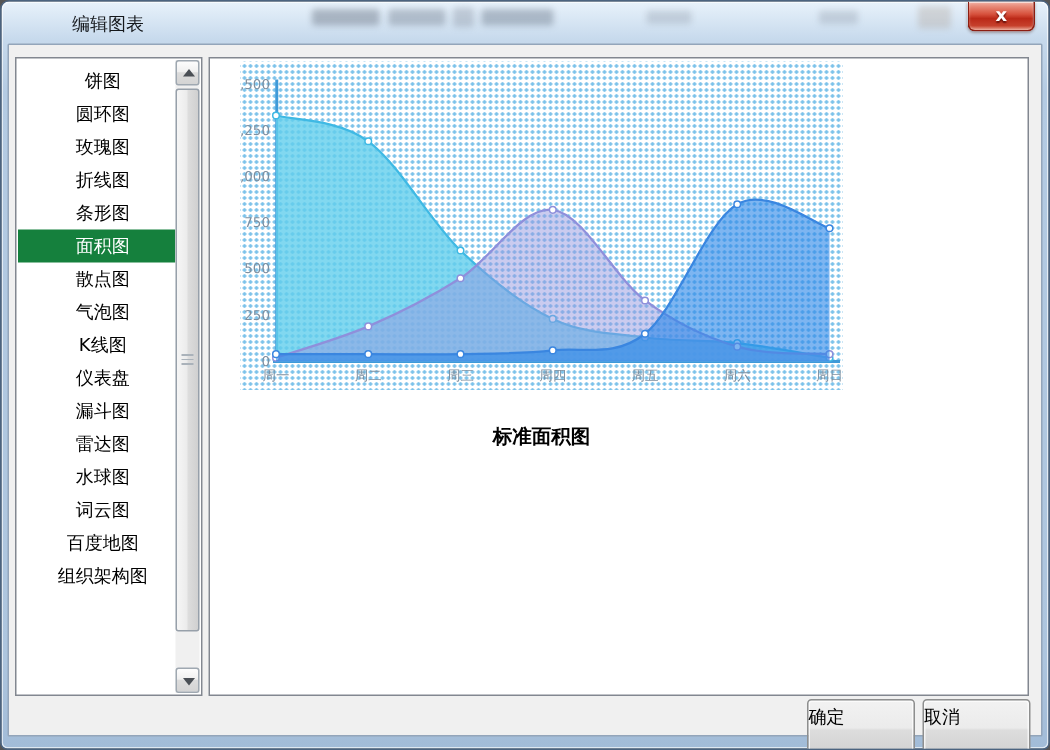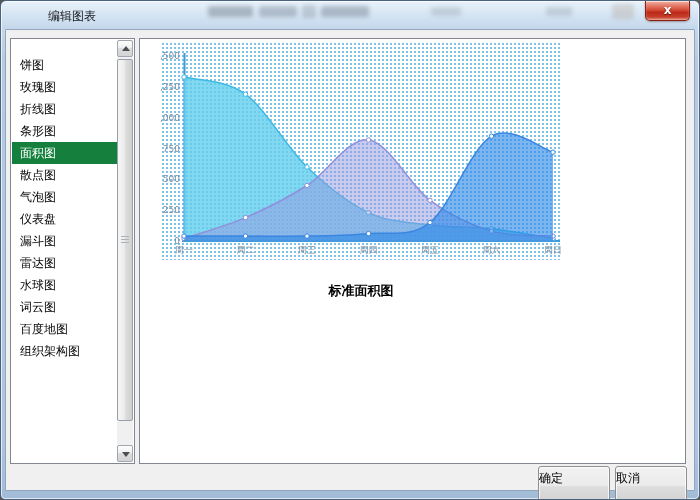--- a/index.html
+++ b/index.html
@@ -26,21 +26,21 @@
   
   .client{
     position:absolute;left:4px;top:28px;right:4px;bottom:8px;
     background:#f0f0f0;border:1px solid #93a5ba;border-radius:1px;
   }
   
   .listbox{
     position:absolute;left:4px;top:8px;width:125px;height:426px;
     background:#fff;border:1px solid #828790;
   }
-  .list-inner{position:absolute;left:1px;top:1px;right:17px;bottom:1px;overflow:hidden;padding-top:14px;}
+  .list-inner{position:absolute;left:1px;top:1px;right:17px;bottom:1px;overflow:hidden;padding-top:3px;text-align:center;}
   .list-row{height:22px;line-height:22px;padding-left:8px;font-size:12px;color:#000;white-space:nowrap;}
   .list-row.selected{background:#15803d;color:#fff;}
   
   .vscroll{position:absolute;top:1px;right:1px;bottom:1px;width:16px;background:#f0f0f0;}
   .scroll-btn{
     position:absolute;left:0;width:16px;height:17px;
     background:linear-gradient(#fdfdfd,#f0f0f0 45%,#dcdcdc 50%,#d4d4d4);
     border:1px solid #9fa8b1;border-radius:2px;
   }
   .scroll-btn.up{top:0;}
@@ -97,26 +97,28 @@
     <div class="close-btn">
       <span>x</span>
     </div>
   </div>
 
   <div class="client">
 
     <div class="listbox">
       <div class="list-inner">
           <div class="list-row">饼图</div>
+          <div class="list-row">圆环图</div>
           <div class="list-row">玫瑰图</div>
           <div class="list-row">折线图</div>
           <div class="list-row">条形图</div>
           <div class="list-row selected">面积图</div>
           <div class="list-row">散点图</div>
           <div class="list-row">气泡图</div>
+          <div class="list-row">K线图</div>
           <div class="list-row">仪表盘</div>
           <div class="list-row">漏斗图</div>
           <div class="list-row">雷达图</div>
           <div class="list-row">水球图</div>
           <div class="list-row">词云图</div>
           <div class="list-row">百度地图</div>
           <div class="list-row">组织架构图</div>
         </div>
       <div class="vscroll">
         <div class="scroll-btn up">

